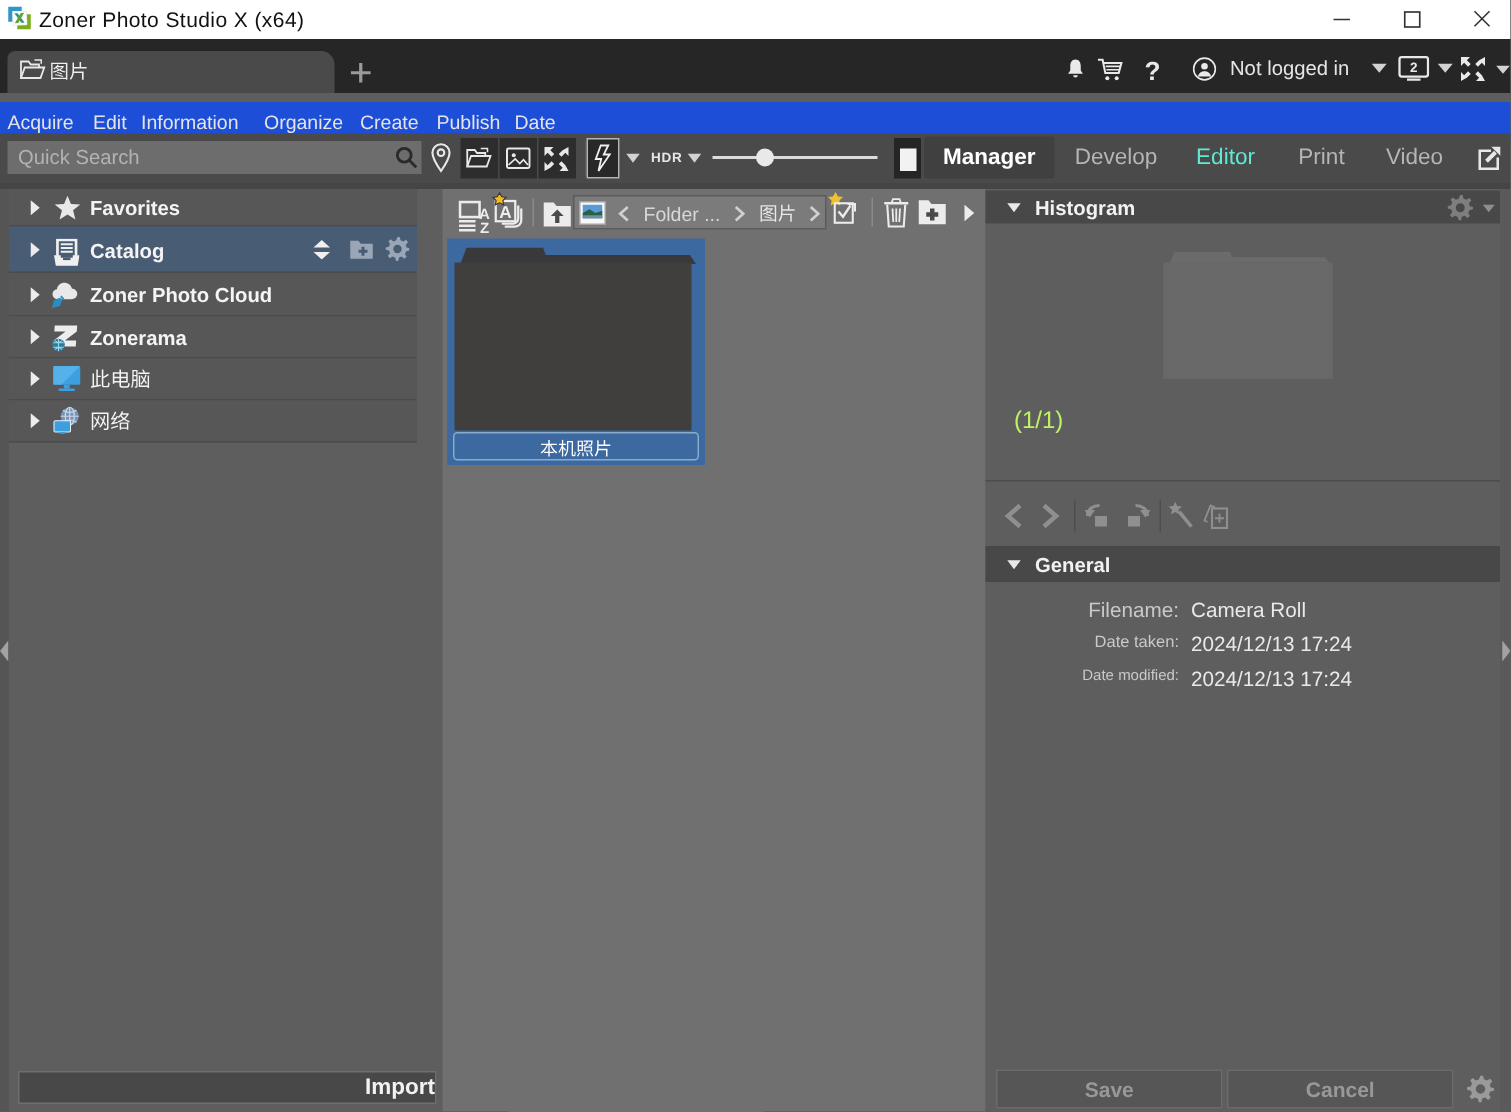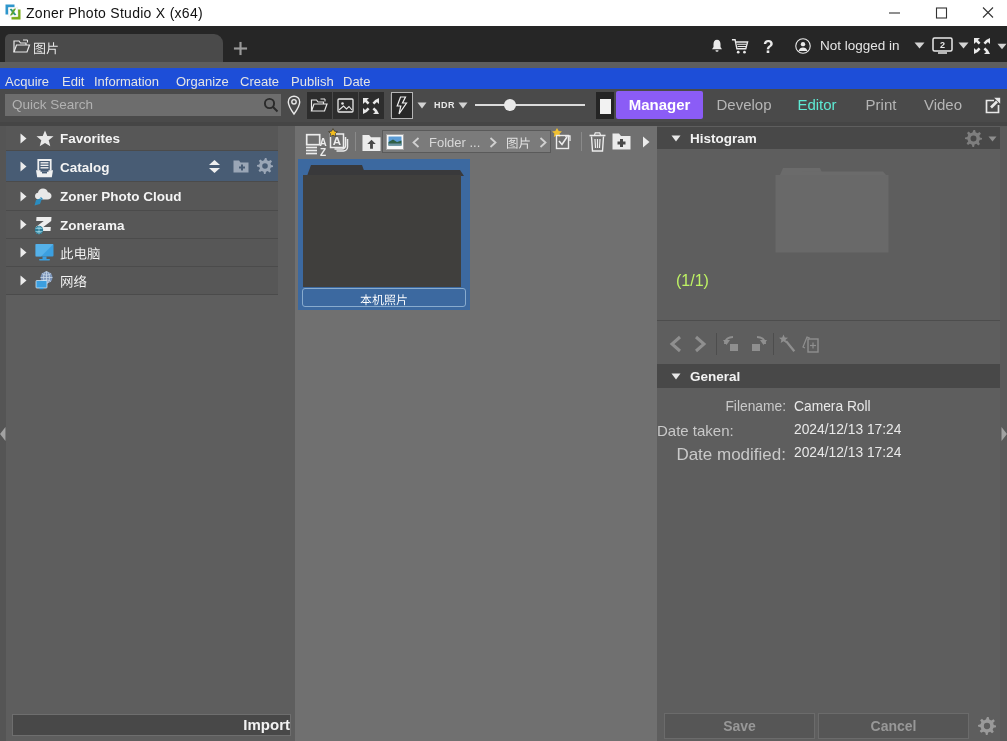--- a/index.html
+++ b/index.html
@@ -131,21 +131,21 @@
     <polygon points="0.5,0.5 9.5,0.5 5,6.5" fill="#d2d2d2"></polygon>
   </svg>
 <div class="a" style="left:434px;top:100px;font-size:9px;font-weight:bold;color:#e8e8e8;letter-spacing:0.5px">HDR</div>
 <svg class="i a" style="left:458px;top:102px" width="10" height="7" viewBox="0 0 10 7">
     <polygon points="0.5,0.5 9.5,0.5 5,6.5" fill="#d2d2d2"></polygon>
   </svg>
 <div class="a" style="left:475px;top:104px;width:110px;height:2px;background:#dcdcdc"></div>
 <div class="a" style="left:504px;top:99px;width:12px;height:12px;border-radius:50%;background:#e9e9e9"></div>
 <div class="a" style="left:596px;top:92px;width:18px;height:27px;background:#252525"></div>
 <div class="a" style="left:600px;top:99px;width:11px;height:15px;background:#f2f2f2"></div>
-<div class="a" style="left:616px;top:91px;width:87px;height:28px;background:#8b5cf6;border-radius:2px;color:#fff;font-size:15px;font-weight:bold;text-align:center;line-height:28px">Manager</div>
+<div class="a" style="left:616px;top:91px;width:87px;height:28px;background:#404040;border-radius:2px;color:#fff;font-size:15px;font-weight:bold;text-align:center;line-height:28px">Manager</div>
 <div class="a" style="left:716px;top:96px;width:56px;font-size:15px;color:#b5b5b5;text-align:center">Develop</div>
 <div class="a" style="left:795px;top:96px;width:44px;font-size:15px;color:#5eead4;text-align:center">Editor</div>
 <div class="a" style="left:863px;top:96px;width:36px;font-size:15px;color:#b5b5b5;text-align:center">Print</div>
 <div class="a" style="left:923px;top:96px;width:40px;font-size:15px;color:#b5b5b5;text-align:center">Video</div>
 <svg class="i a" style="left:984px;top:96px" width="17" height="18" viewBox="0 0 17 18">
 <path d="M10 4.5 L2.5 4.5 L2.5 16.5 L14.5 16.5 L14.5 9" fill="none" stroke="#e8e8e8" stroke-width="1.7"></path>
 <line x1="7" y1="11.5" x2="13" y2="5.5" stroke="#e8e8e8" stroke-width="2.6"></line>
 <polygon points="10.2,1.8 16.2,1.8 16.2,7.8" fill="#e8e8e8"></polygon>
 </svg>
 <div class="a" style="left:0;top:126px;width:6px;height:615px;background:#555555"></div>
@@ -391,20 +391,20 @@
 <line x1="11" y1="7.5" x2="11" y2="13.5" stroke-width="1.2"></line>
 <line x1="8" y1="10.5" x2="14" y2="10.5" stroke-width="1.2"></line>
 </svg>
 <div class="a" style="left:657px;top:364px;width:343px;height:24px;background:#484848"></div>
 <svg class="i a" style="left:671px;top:373px" width="10" height="7" viewBox="0 0 10 7">
     <polygon points="0.5,0.5 9.5,0.5 5,6.5" fill="#e8e8e8"></polygon>
   </svg>
 <div class="a" style="left:690px;top:369px;font-size:13.5px;font-weight:bold;color:#f2f2f2">General</div>
 <div class="a" style="left:657px;top:399px;width:129px;font-size:13.8px;color:#c9c9c9;text-align:right">Filename:</div>
 <div class="a" style="left:794px;top:399px;font-size:13.8px;color:#e9e9e9">Camera Roll</div>
-<div class="a" style="left:657px;top:422px;width:129px;font-size:15px;color:#c9c9c9;text-align:left">Date taken:</div>
+<div class="a" style="left:657px;top:422px;width:129px;font-size:11px;color:#c9c9c9;text-align:right">Date taken:</div>
 <div class="a" style="left:794px;top:422px;font-size:13.8px;color:#e9e9e9">2024/12/13 17:24</div>
-<div class="a" style="left:657px;top:445px;width:129px;font-size:17px;color:#c9c9c9;text-align:right">Date modified:</div>
+<div class="a" style="left:657px;top:445px;width:129px;font-size:10px;color:#c9c9c9;text-align:right">Date modified:</div>
 <div class="a" style="left:794px;top:445px;font-size:13.8px;color:#e9e9e9">2024/12/13 17:24</div>
 <div class="a" style="left:664px;top:713px;width:151px;height:26px;background:#565656;border:1px solid #6b6b6b;color:#989898;font-size:14px;font-weight:bold;text-align:center;line-height:24px">Save</div>
 <div class="a" style="left:818px;top:713px;width:151px;height:26px;background:#565656;border:1px solid #6b6b6b;color:#989898;font-size:14px;font-weight:bold;text-align:center;line-height:24px">Cancel</div>
 <svg class="i a" style="left:978px;top:717px" width="18" height="18" viewBox="0 0 16 16" fill="#9a9a9a">
 <path d="M8 0 L9.5 0 L10 2.2 L11.8 3 L13.8 1.9 L15 3.5 L13.5 5.2 L14 7 L16 7.5 L16 9 L13.8 9.5 L13 11.3 L14.1 13.2 L12.5 14.5 L10.8 13 L9 13.7 L8.5 16 L7 16 L6.5 13.8 L4.7 13 L2.8 14.1 L1.5 12.5 L3 10.8 L2.3 9 L0 8.5 L0 7 L2.2 6.5 L3 4.7 L1.9 2.8 L3.5 1.5 L5.2 3 L7 2.3 Z M8 5.2 A2.8 2.8 0 1 0 8 10.8 A2.8 2.8 0 1 0 8 5.2 Z" fill-rule="evenodd"></path>
 </svg>
 </body></html>

